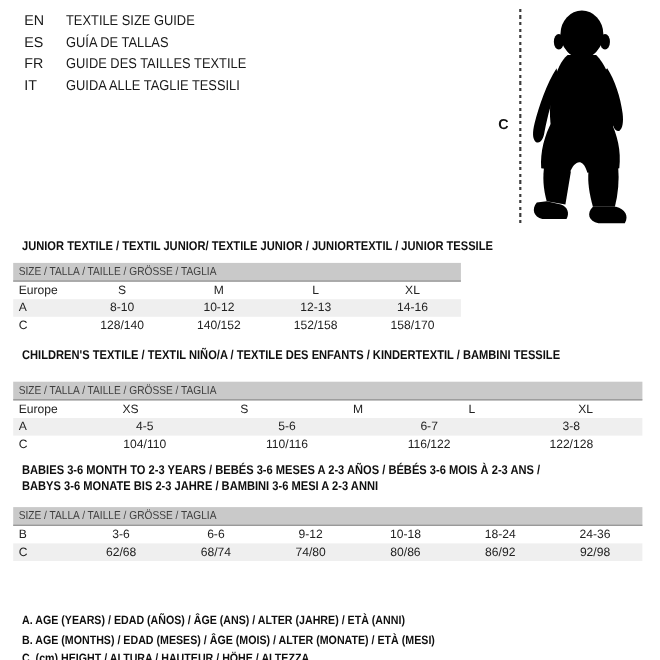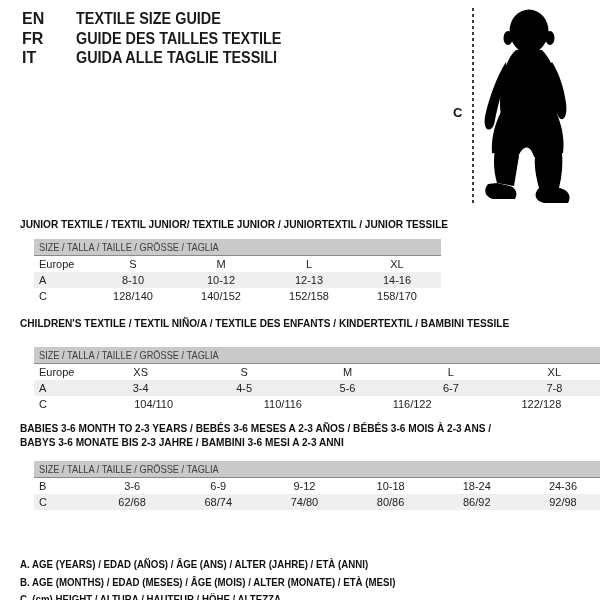--- a/index.html
+++ b/index.html
@@ -5,41 +5,41 @@
   html,body{margin:0;padding:0;}
   body{
     width:600px;height:600px;background:#fff;position:relative;overflow:hidden;
     font-family:"Liberation Sans",sans-serif;color:#1a1a1a;
     -webkit-font-smoothing:antialiased;
   }
   .condensed{transform:scaleX(0.88);transform-origin:0 0;display:inline-block;white-space:nowrap;}
 
   
   .lang-list{position:absolute;left:22px;top:9px;}
-  .lang-row{display:flex;line-height:19.5px;font-size:16px;font-weight:bold;gap:16px;}
+  .lang-row{display:flex;line-height:19.5px;font-size:13px;font-weight:normal;}
   .lang-code{width:38px;flex:0 0 38px;}
   .lang-label{white-space:nowrap;transform:scaleX(0.9);transform-origin:0 50%;}
 
   
   .measure-line{
     position:absolute;left:472px;top:8px;width:2px;height:198px;
     background:repeating-linear-gradient(to bottom,#3c3c3c 0 3px,transparent 3px 6px);
   }
   .height-label{position:absolute;left:453px;top:105px;font-size:13px;font-weight:bold;color:#111;}
   .baby-svg{position:absolute;left:478px;top:6px;}
 
   
   .tbl-title{
     position:absolute;left:20px;font-size:11.5px;font-weight:bold;color:#0f0f0f;
     line-height:13.5px;white-space:pre-line;transform:scaleX(0.88);transform-origin:0 0;
     width:660px;
   }
 
   
-  .tbl{position:absolute;left:34px;}
+  .tbl{position:absolute;left:12px;}
   .tbl-bar{
     height:16px;line-height:16px;background:#c9c9c9;border-bottom:1px solid #8a8a8a;
     font-size:10.5px;color:#3d3d3d;padding-left:5px;overflow:hidden;
   }
   .tbl-row{display:flex;height:16px;line-height:16px;font-size:11px;color:#222;}
   .tbl-row.shade{background:#efefef;}
   .cell{flex:1;text-align:center;white-space:nowrap;}
   .cell.label{flex:0 0 50px;text-align:left;padding-left:5px;}
 
   
@@ -49,20 +49,24 @@
 </style>
 </head>
 <body>
 
 <div class="page">
 
   <div class="lang-list">
       <div class="lang-row">
         <span class="lang-code">EN</span>
         <span class="lang-label">TEXTILE SIZE GUIDE</span>
+      </div>
+      <div class="lang-row">
+        <span class="lang-code">ES</span>
+        <span class="lang-label">GUÍA DE TALLAS</span>
       </div>
       <div class="lang-row">
         <span class="lang-code">FR</span>
         <span class="lang-label">GUIDE DES TAILLES TEXTILE</span>
       </div>
       <div class="lang-row">
         <span class="lang-code">IT</span>
         <span class="lang-label">GUIDA ALLE TAGLIE TESSILI</span>
       </div>
     </div>
@@ -116,43 +120,42 @@
       <div class="tbl-row">
         <span class="cell label">Europe</span>
         <span class="cell">XS</span>
         <span class="cell">S</span>
         <span class="cell">M</span>
         <span class="cell">L</span>
         <span class="cell">XL</span>
       </div>
       <div class="tbl-row shade">
         <span class="cell label">A</span>
-        <span class="cell">3-4</span>
         <span class="cell">4-5</span>
         <span class="cell">5-6</span>
         <span class="cell">6-7</span>
-        <span class="cell">7-8</span>
+        <span class="cell">3-8</span>
       </div>
       <div class="tbl-row">
         <span class="cell label">C</span>
         <span class="cell">104/110</span>
         <span class="cell">110/116</span>
         <span class="cell">116/122</span>
         <span class="cell">122/128</span>
       </div>
     </div>
 
   <div class="tbl-title" style="top:422px">BABIES 3-6 MONTH TO 2-3 YEARS / BEBÉS 3-6 MESES A 2-3 AÑOS / BÉBÉS 3-6 MOIS À 2-3 ANS /
 BABYS 3-6 MONATE BIS 2-3 JAHRE / BAMBINI 3-6 MESI A 2-3 ANNI</div>
   <div class="tbl" style="top:461px;width:572px">
       <div class="tbl-bar"><span class="condensed">SIZE / TALLA / TAILLE / GRÖSSE / TAGLIA</span></div>
       <div class="tbl-row">
         <span class="cell label">B</span>
         <span class="cell">3-6</span>
-        <span class="cell">6-9</span>
+        <span class="cell">6-6</span>
         <span class="cell">9-12</span>
         <span class="cell">10-18</span>
         <span class="cell">18-24</span>
         <span class="cell">24-36</span>
       </div>
       <div class="tbl-row shade">
         <span class="cell label">C</span>
         <span class="cell">62/68</span>
         <span class="cell">68/74</span>
         <span class="cell">74/80</span>

